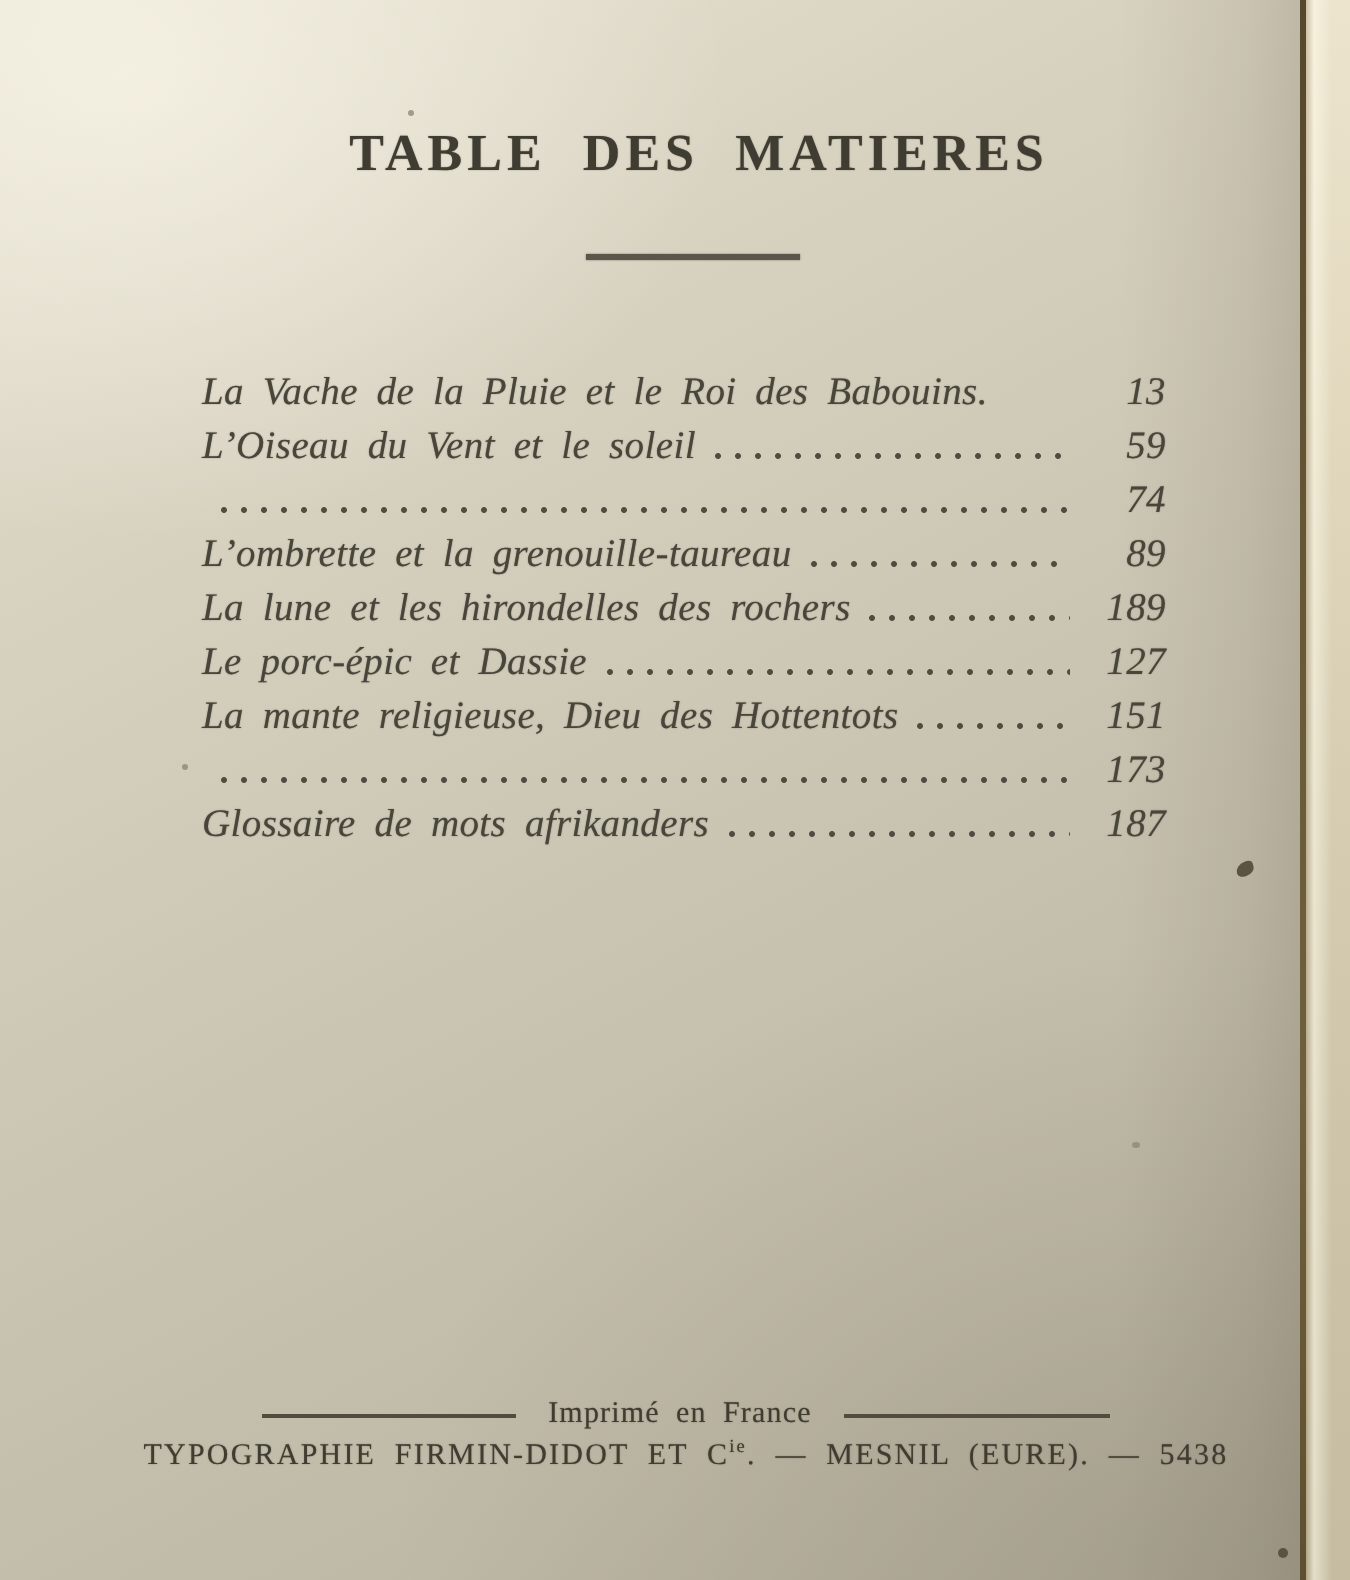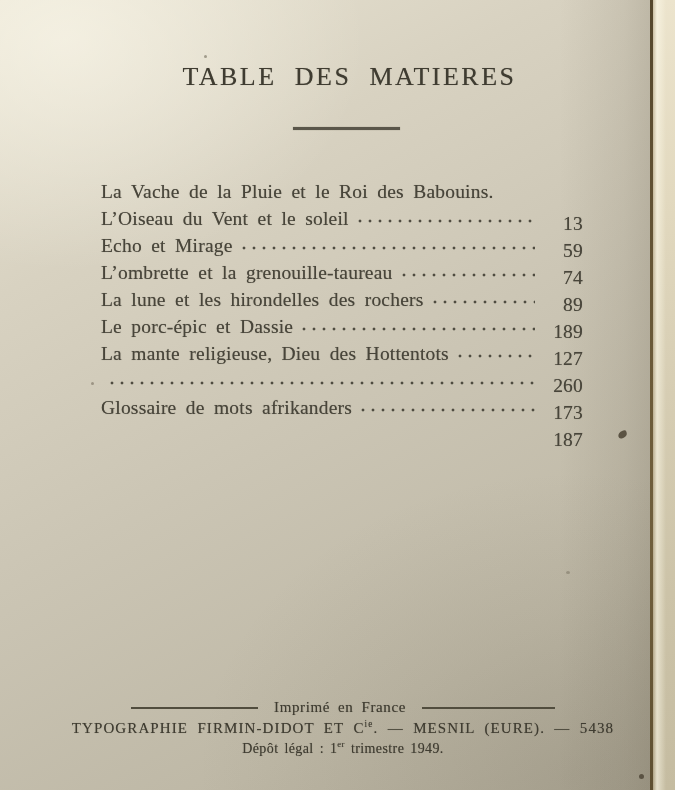--- a/index.html
+++ b/index.html
@@ -41,31 +41,31 @@
   .speck.s2 { left: 639px; top: 774px; width: 5px; height: 5px; border-radius: 50%; opacity: .8; }
   .speck.s3 { left: 204px; top: 55px; width: 3px; height: 3px; border-radius: 50%; opacity: .45; }
   .speck.s4 { left: 91px; top: 382px; width: 3px; height: 3px; border-radius: 50%; opacity: .4; }
   .speck.s5 { left: 566px; top: 571px; width: 4px; height: 3px; border-radius: 50%; opacity: .3; }
   
   .txt { text-shadow: 0 0 0.7px rgba(66,62,51,0.55); }
   .title {
     position: absolute; top: 62px; left: 0; width: 675px; padding-left: 24px;
     box-sizing: border-box; text-align: center;
     font-size: 26px; letter-spacing: 2.5px; word-spacing: 0.35em;
-    color: #3f3c31; font-weight: 400;
+    color: #3f3c31; font-weight: 700;
   }
   .divider {
     position: absolute; top: 127px; left: 293px; width: 107px; height: 2.5px;
     background: #5a564a; box-shadow: 0 0 1px rgba(90,86,74,.8);
   }
   .toc {
     position: absolute; top: 181px; left: 101px; width: 482px;
     font-size: 19.5px; word-spacing: 0.22em; letter-spacing: 0.2px; color: #48453a;
   }
-  .toc-row { display: flex; align-items: flex-start; height: 27px; }
+  .toc-row { display: flex; align-items: flex-end; height: 27px; font-style: italic; }
   .t-title { white-space: nowrap; }
   .t-dots {
     flex: 1; height: 1em; margin: 0 8px 0 4px;
     background-image: radial-gradient(circle, rgba(72,69,58,0.95) 1.25px, rgba(72,69,58,0) 1.7px);
     background-size: 10px 10px; background-repeat: repeat-x;
     background-position: 2px calc(100% - 2px);
   }
   .toc-row.no-leader .t-dots { background: none; }
   .t-page { width: 40px; text-align: right; white-space: nowrap; margin-top: 32px; }
   
@@ -105,21 +105,20 @@
       <span class="t-title">La Vache de la Pluie et le Roi des Babouins.</span>
       <span class="t-dots"></span>
       <span class="t-page">13</span>
     </div>
     <div class="toc-row">
       <span class="t-title">L’Oiseau du Vent et le soleil</span>
       <span class="t-dots"></span>
       <span class="t-page">59</span>
     </div>
     <div class="toc-row">
-      <span class="t-title">Echo et Mirage</span>
       <span class="t-dots"></span>
       <span class="t-page">74</span>
     </div>
     <div class="toc-row">
       <span class="t-title">L’ombrette et la grenouille-taureau</span>
       <span class="t-dots"></span>
       <span class="t-page">89</span>
     </div>
     <div class="toc-row">
       <span class="t-title">La lune et les hirondelles des rochers</span>
@@ -127,21 +126,21 @@
       <span class="t-page">189</span>
     </div>
     <div class="toc-row">
       <span class="t-title">Le porc-épic et Dassie</span>
       <span class="t-dots"></span>
       <span class="t-page">127</span>
     </div>
     <div class="toc-row">
       <span class="t-title">La mante religieuse, Dieu des Hottentots</span>
       <span class="t-dots"></span>
-      <span class="t-page">260</span>
+      <span class="t-page">151</span>
     </div>
     <div class="toc-row">
       <span class="t-dots"></span>
       <span class="t-page">173</span>
     </div>
     <div class="toc-row">
       <span class="t-title">Glossaire de mots afrikanders</span>
       <span class="t-dots"></span>
       <span class="t-page">187</span>
     </div>
@@ -149,18 +148,15 @@
 
   <div class="imprint txt">
     <div class="imp1">
       <span class="imp-rule left"></span>
       <span>Imprimé en France</span>
       <span class="imp-rule right"></span>
     </div>
     <div class="imp2">
       <span>TYPOGRAPHIE FIRMIN-DIDOT ET C</span><sup>ie</sup><span>. — MESNIL (EURE). — 5438</span>
     </div>
-    <div class="imp3">
-      <span>Dépôt légal : 1</span><sup>er</sup><span> trimestre 1949.</span>
-    </div>
   </div>
 
 </div>
 
 </body></html>

